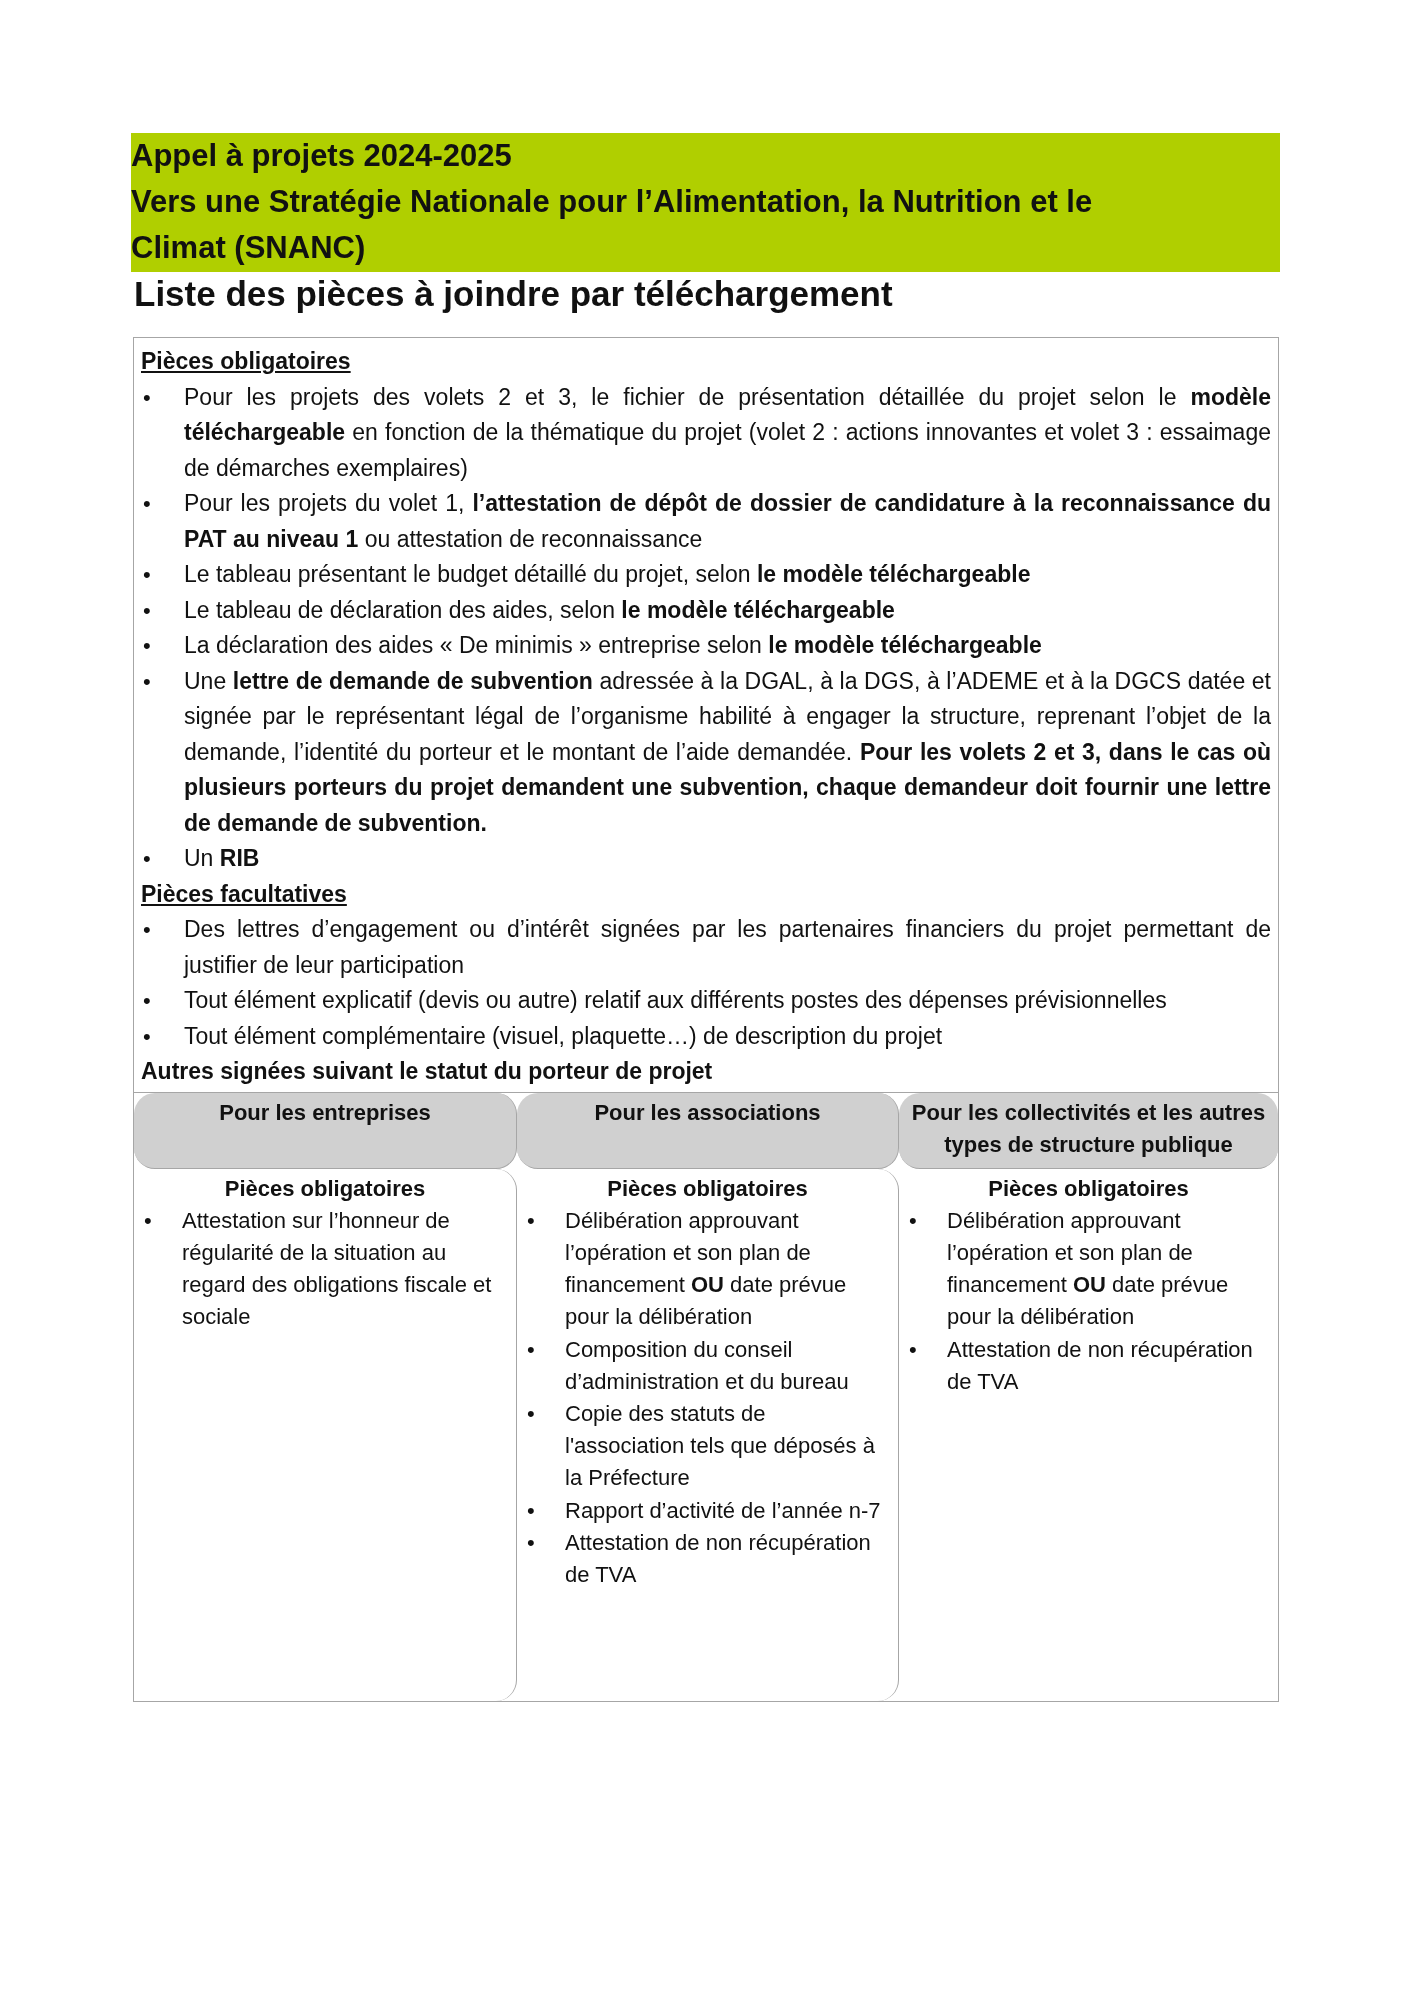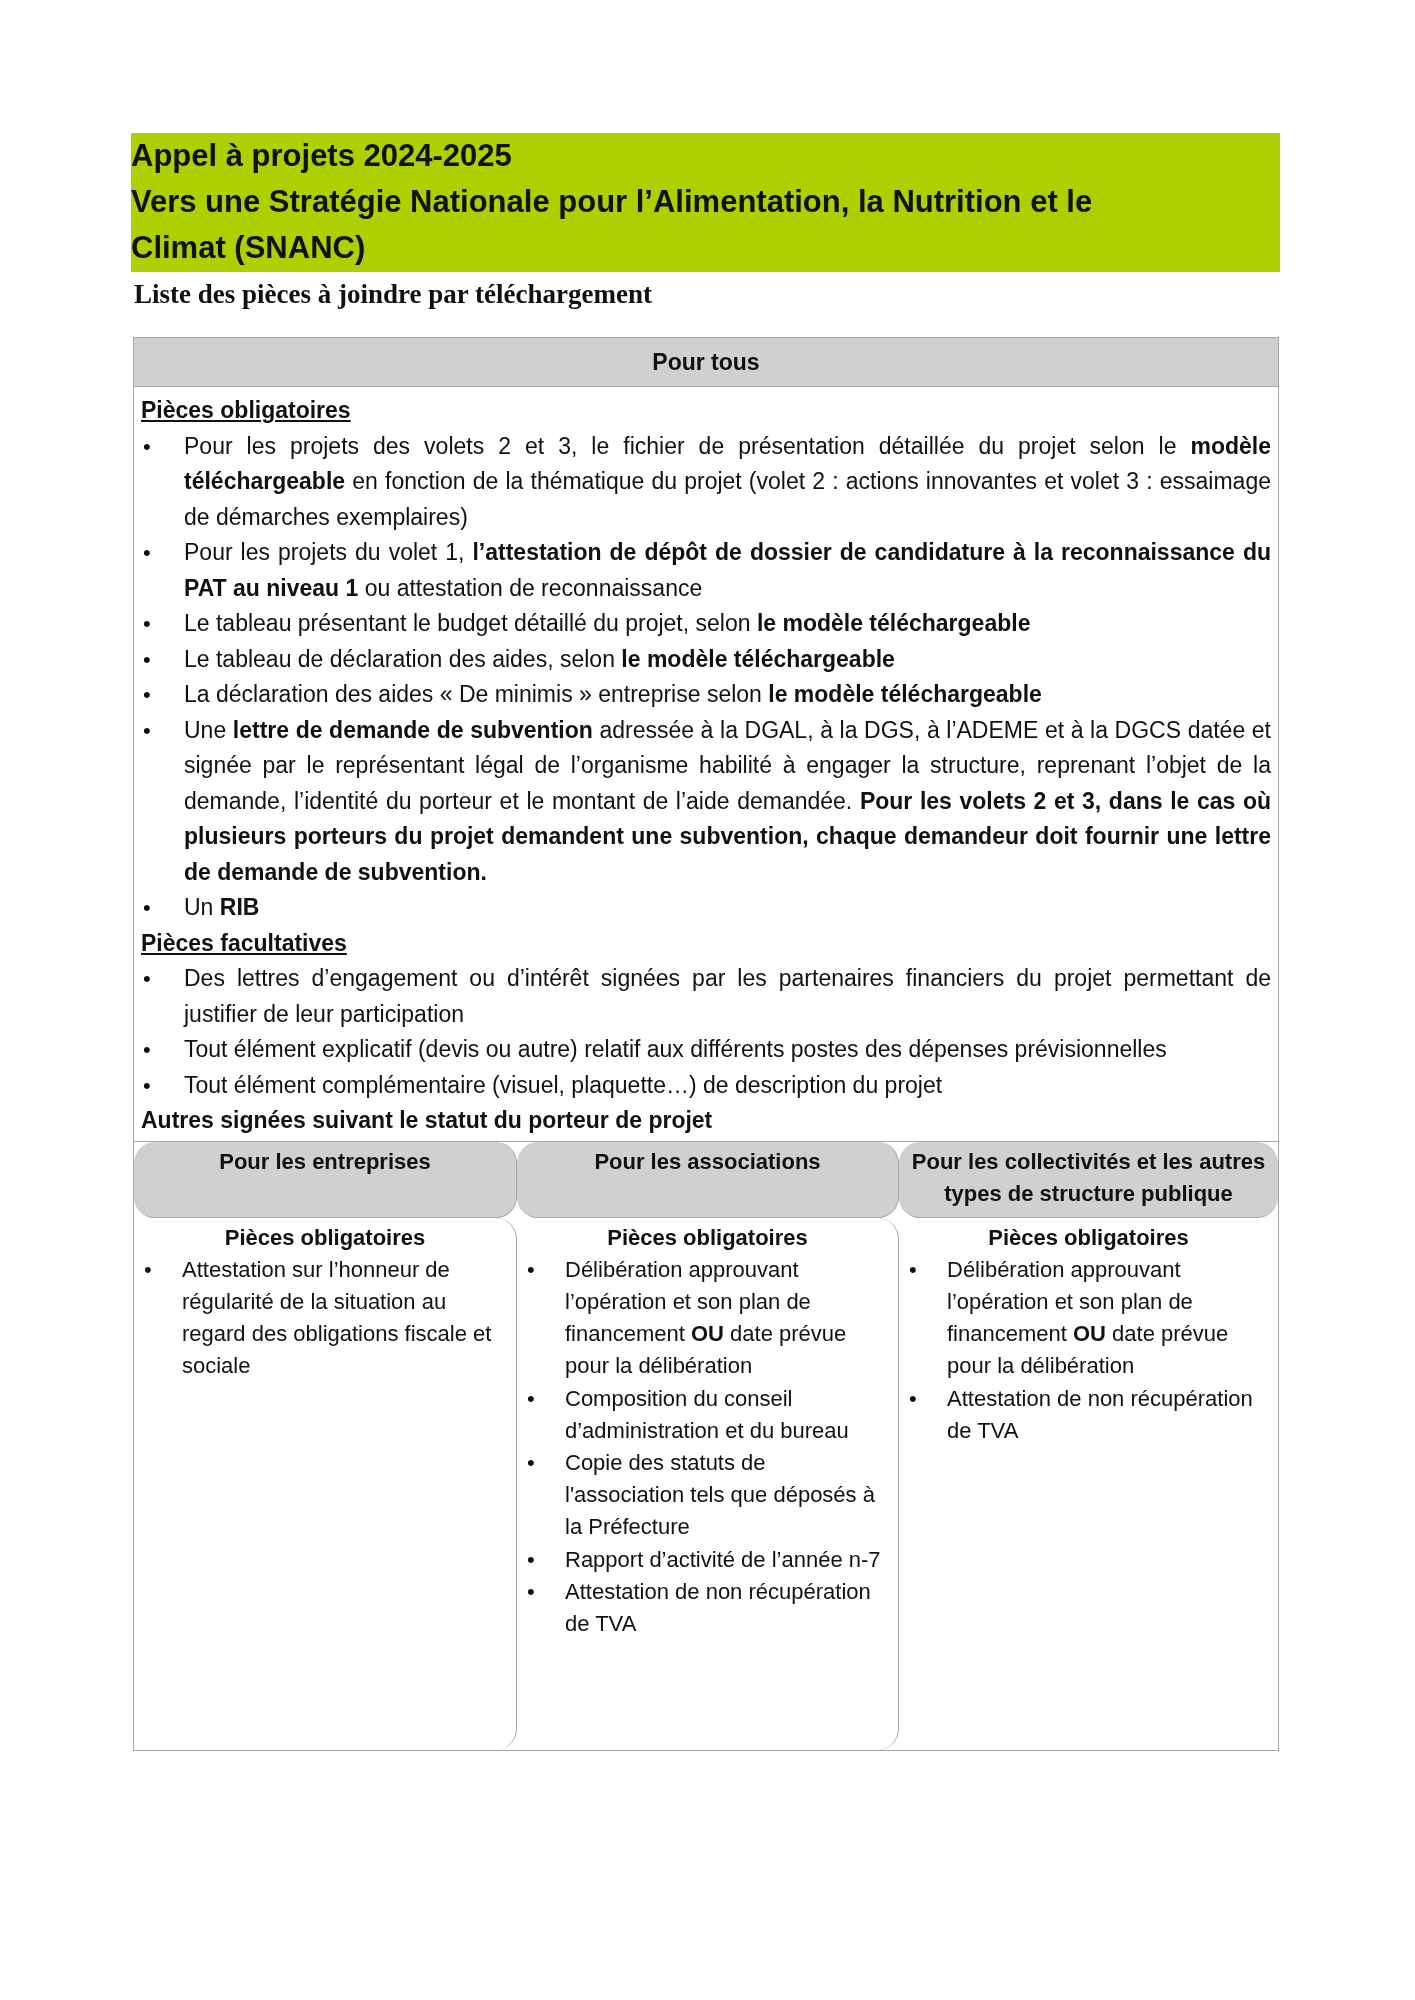--- a/index.html
+++ b/index.html
@@ -4,21 +4,21 @@
 <style>
   html, body { margin: 0; padding: 0; background: #ffffff; }
   body { width: 1415px; height: 2000px; position: relative; font-family: "Liberation Sans", sans-serif; color: #111; }
   .banner {
     position: absolute; left: 131px; top: 133px; width: 1149px; height: 139px;
     background: #b0cf00; font-weight: bold;
     font-size: 31px; line-height: 46px; padding-top: 0;
   }
   .banner div { white-space: nowrap; }
   .subtitle {
-    position: absolute; left: 134px; top: 276px; font-size: 27px; font-weight: bold; line-height: 36px; font-family: Liberation Serif, serif;
+    position: absolute; left: 134px; top: 276px; font-size: 35px; font-weight: bold; line-height: 36px;
   }
   .main-table {
     position: absolute; left: 133px; top: 337px; width: 1146px;
     border: 1.5px solid #a6a6a6; box-sizing: border-box;
   }
   .th-all {
     background: #d0d0d0; text-align: center; font-weight: bold; font-size: 23px;
     height: 48px; line-height: 48px; border-bottom: 1.5px solid #a6a6a6;
   }
   .all-body { padding: 6px 7px 2px 7px; font-size: 23px; line-height: 35.5px; }
@@ -45,21 +45,20 @@
 
 <div class="banner">
   <div style="margin-top:0px;">Appel à projets 2024-2025</div>
   <div>Vers une Stratégie Nationale pour l’Alimentation, la Nutrition et le</div>
   <div>Climat (SNANC)</div>
 </div>
 
 <div class="subtitle">Liste des pièces à joindre par téléchargement</div>
 
 <div class="main-table">
-  <div class="th-all">Pour tous</div>
   <div class="all-body">
     <div class="sec-title">Pièces obligatoires</div>
     <ul class="bl">
       <li><span>Pour les projets des volets 2 et 3, le fichier de présentation détaillée du projet selon le </span><span class="b">modèle téléchargeable</span><span> en fonction de la thématique du projet (volet 2 : actions innovantes et volet 3 : essaimage de démarches exemplaires)</span></li>
       <li><span>Pour les projets du volet 1, </span><span class="b">l’attestation de dépôt de dossier de candidature à la reconnaissance du PAT au niveau 1</span><span> ou attestation de reconnaissance</span></li>
       <li><span>Le tableau présentant le budget détaillé du projet, selon </span><span class="b">le modèle téléchargeable</span><span></span></li>
       <li><span>Le tableau de déclaration des aides, selon </span><span class="b">le modèle téléchargeable</span><span></span></li>
       <li><span>La déclaration des aides « De minimis » entreprise selon </span><span class="b">le modèle téléchargeable</span><span></span></li>
       <li><span>Une </span><span class="b">lettre de demande de subvention</span><span> adressée à la DGAL, à la DGS, à l’ADEME et à la DGCS datée et signée par le représentant légal de l’organisme habilité à engager la structure, reprenant l’objet de la demande, l’identité du porteur et le montant de l’aide demandée. </span><span class="b">Pour les volets 2 et 3, dans le cas où plusieurs porteurs du projet demandent une subvention, chaque demandeur doit fournir une lettre de demande de subvention.</span></li>
       <li><span>Un </span><span class="b">RIB</span><span></span></li>

